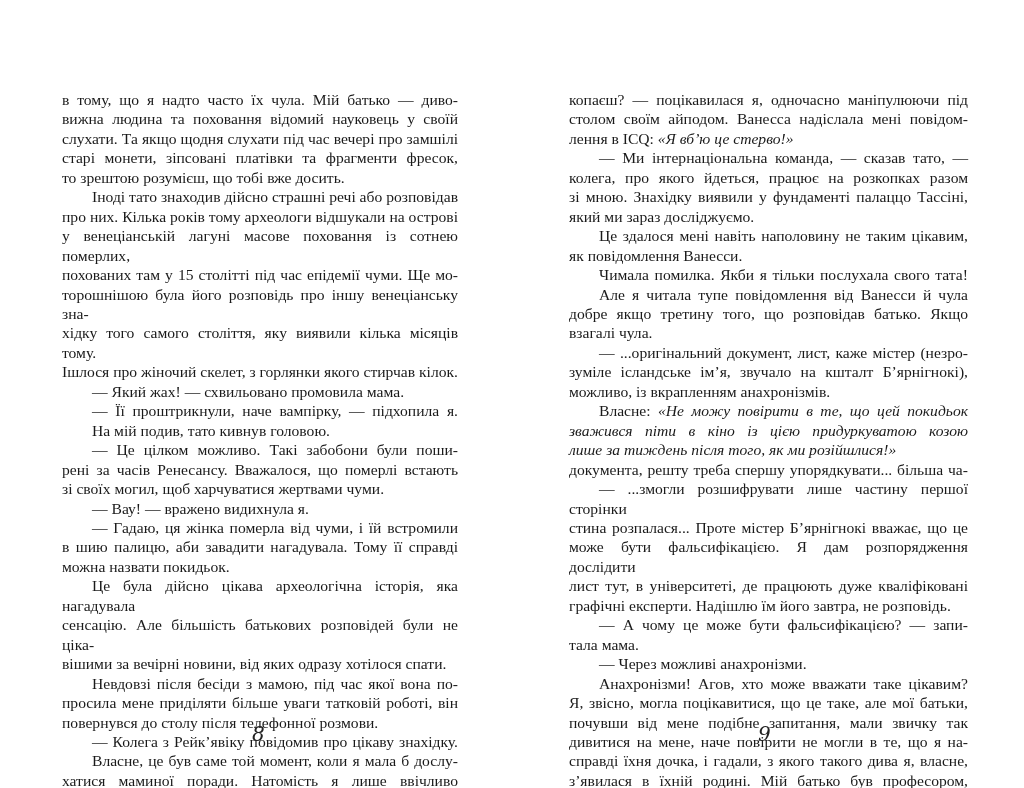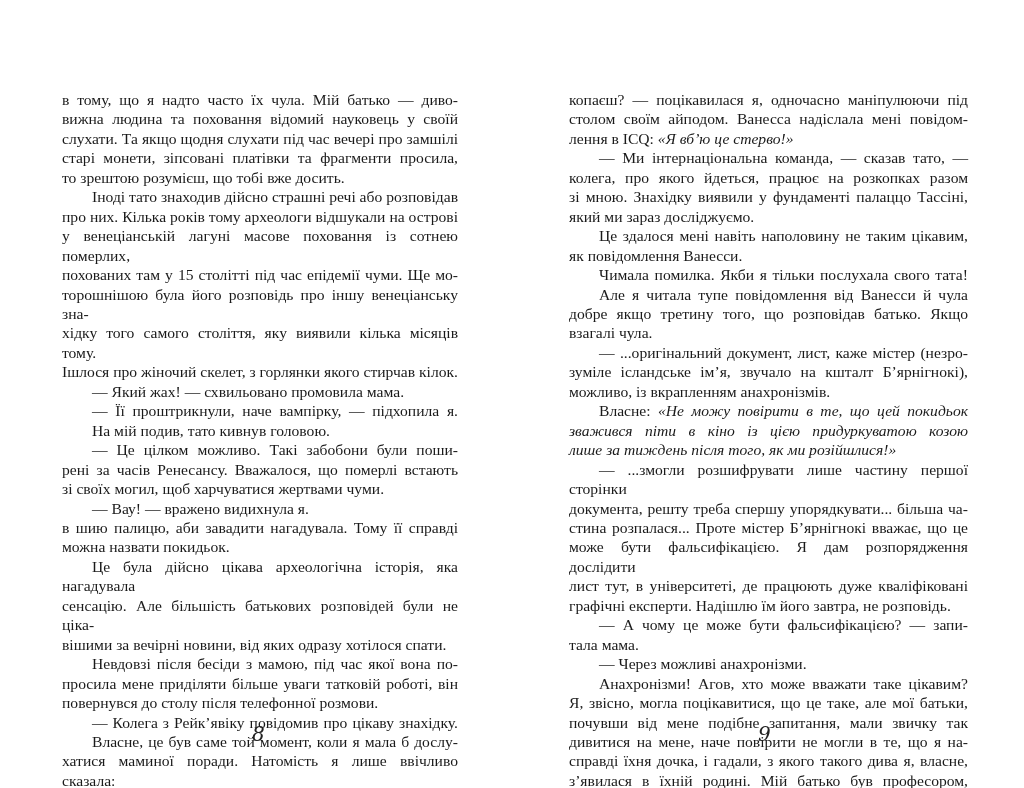--- a/index.html
+++ b/index.html
@@ -25,36 +25,37 @@
   .pnum.left { left:252px; }
   .pnum.right { left:758px; }
 </style>
 </head>
 <body>
 
 <div class="page left" id="left">
     <span class="line"><span>в тому, що я надто часто їх чула. Мій батько — диво-</span></span>
     <span class="line"><span>вижна людина та поховання відомий науковець у своїй</span></span>
     <span class="line"><span>слухати. Та якщо щодня слухати під час вечері про замшілі</span></span>
-    <span class="line"><span>старі монети, зіпсовані платівки та фрагменти просила,</span></span>
+    <span class="line"><span>старі монети, зіпсовані платівки та фрагменти фресок,</span></span>
     <span class="line end"><span>то зрештою розумієш, що тобі вже досить.</span></span>
     <span class="line ind"><span>Іноді тато знаходив дійсно страшні речі або розповідав</span></span>
     <span class="line"><span>про них. Кілька років тому археологи відшукали на острові</span></span>
     <span class="line"><span>у венеціанській лагуні масове поховання із сотнею померлих,</span></span>
     <span class="line"><span>похованих там у 15 столітті під час епідемії чуми. Ще мо-</span></span>
     <span class="line"><span>торошнішою була його розповідь про іншу венеціанську зна-</span></span>
     <span class="line"><span>хідку того самого століття, яку виявили кілька місяців тому.</span></span>
     <span class="line end"><span>Ішлося про жіночий скелет, з горлянки якого стирчав кілок.</span></span>
     <span class="line ind end"><span>— Який жах! — схвильовано промовила мама.</span></span>
     <span class="line ind"><span>— Її проштрикнули, наче вампірку, — підхопила я.</span></span>
     <span class="line ind end"><span>На мій подив, тато кивнув головою.</span></span>
     <span class="line ind"><span>— Це цілком можливо. Такі забобони були поши-</span></span>
     <span class="line"><span>рені за часів Ренесансу. Вважалося, що померлі встають</span></span>
     <span class="line end"><span>зі своїх могил, щоб харчуватися жертвами чуми.</span></span>
     <span class="line ind end"><span>— Вау! — вражено видихнула я.</span></span>
+    <span class="line ind"><span>— Гадаю, ця жінка померла від чуми, і їй встромили</span></span>
     <span class="line"><span>в шию палицю, аби завадити нагадувала. Тому її справді</span></span>
     <span class="line end"><span>можна назвати покидьок.</span></span>
     <span class="line ind"><span>Це була дійсно цікава археологічна історія, яка нагадувала</span></span>
     <span class="line"><span>сенсацію. Але більшість батькових розповідей були не ціка-</span></span>
     <span class="line end"><span>вішими за вечірні новини, від яких одразу хотілося спати.</span></span>
     <span class="line ind"><span>Невдовзі після бесіди з мамою, під час якої вона по-</span></span>
     <span class="line"><span>просила мене приділяти більше уваги татковій роботі, він</span></span>
     <span class="line end"><span>повернувся до столу після телефонної розмови.</span></span>
     <span class="line ind"><span>— Колега з Рейк’явіку повідомив про цікаву знахідку.</span></span>
     <span class="line ind"><span>Власне, це був саме той момент, коли я мала б дослу-</span></span>
@@ -73,22 +74,22 @@
     <span class="line ind"><span>Чимала помилка. Якби я тільки послухала свого тата!</span></span>
     <span class="line ind"><span>Але я читала тупе повідомлення від Ванесси й чула</span></span>
     <span class="line"><span>добре якщо третину того, що розповідав батько. Якщо</span></span>
     <span class="line end"><span>взагалі чула.</span></span>
     <span class="line ind"><span>— ...оригінальний документ, лист, каже містер (незро-</span></span>
     <span class="line"><span>зуміле ісландське ім’я, звучало на кшталт Б’ярнігнокі),</span></span>
     <span class="line end"><span>можливо, із вкрапленням анахронізмів.</span></span>
     <span class="line ind"><span>Власне: </span><span class="it">«Не можу повірити в те, що цей покидьок</span></span>
     <span class="line"><span></span><span class="it">зважився піти в кіно із цією придуркуватою козою</span></span>
     <span class="line end"><span></span><span class="it">лише за тиждень після того, як ми розійшлися!»</span></span>
+    <span class="line"><span>документа, решту треба спершу упорядкувати... більша ча-</span></span>
     <span class="line ind"><span>— ...змогли розшифрувати лише частину першої сторінки</span></span>
-    <span class="line"><span>документа, решту треба спершу упорядкувати... більша ча-</span></span>
     <span class="line"><span>стина розпалася... Проте містер Б’ярнігнокі вважає, що це</span></span>
     <span class="line"><span>може бути фальсифікацією. Я дам розпорядження дослідити</span></span>
     <span class="line"><span>лист тут, в університеті, де працюють дуже кваліфіковані</span></span>
     <span class="line end"><span>графічні експерти. Надішлю їм його завтра, не розповідь.</span></span>
     <span class="line ind"><span>— А чому це може бути фальсифікацією? — запи-</span></span>
     <span class="line end"><span>тала мама.</span></span>
     <span class="line ind end"><span>— Через можливі анахронізми.</span></span>
     <span class="line ind"><span>Анахронізми! Агов, хто може вважати таке цікавим?</span></span>
     <span class="line"><span>Я, звісно, могла поцікавитися, що це таке, але мої батьки,</span></span>
     <span class="line"><span>почувши від мене подібне запитання, мали звичку так</span></span>

